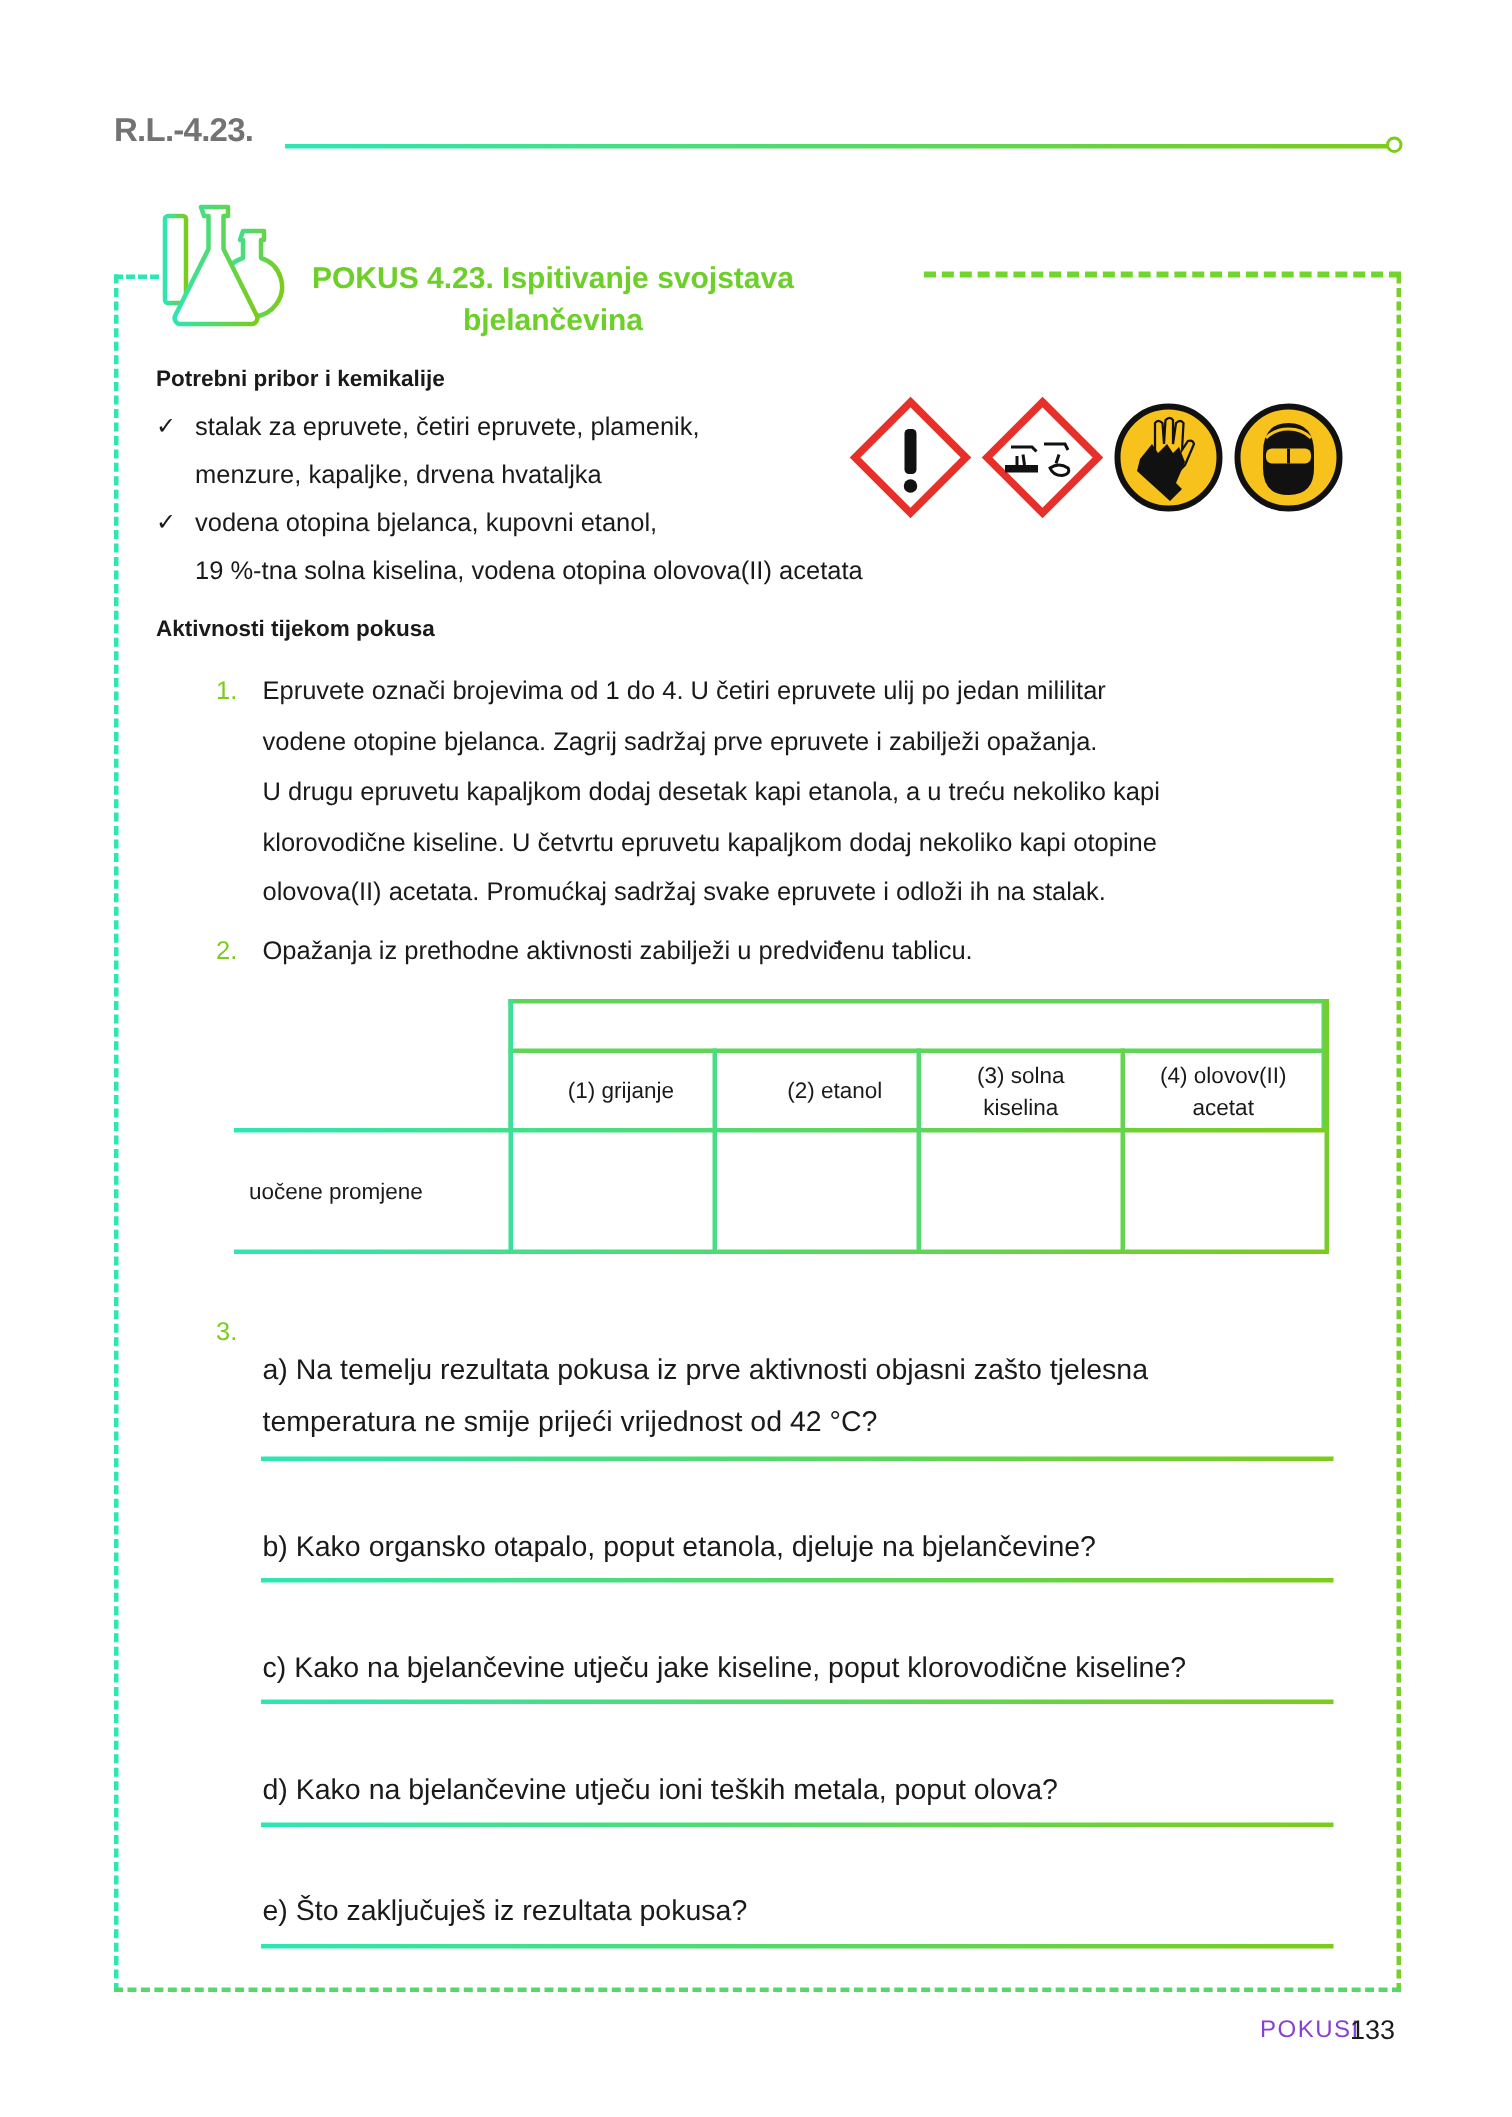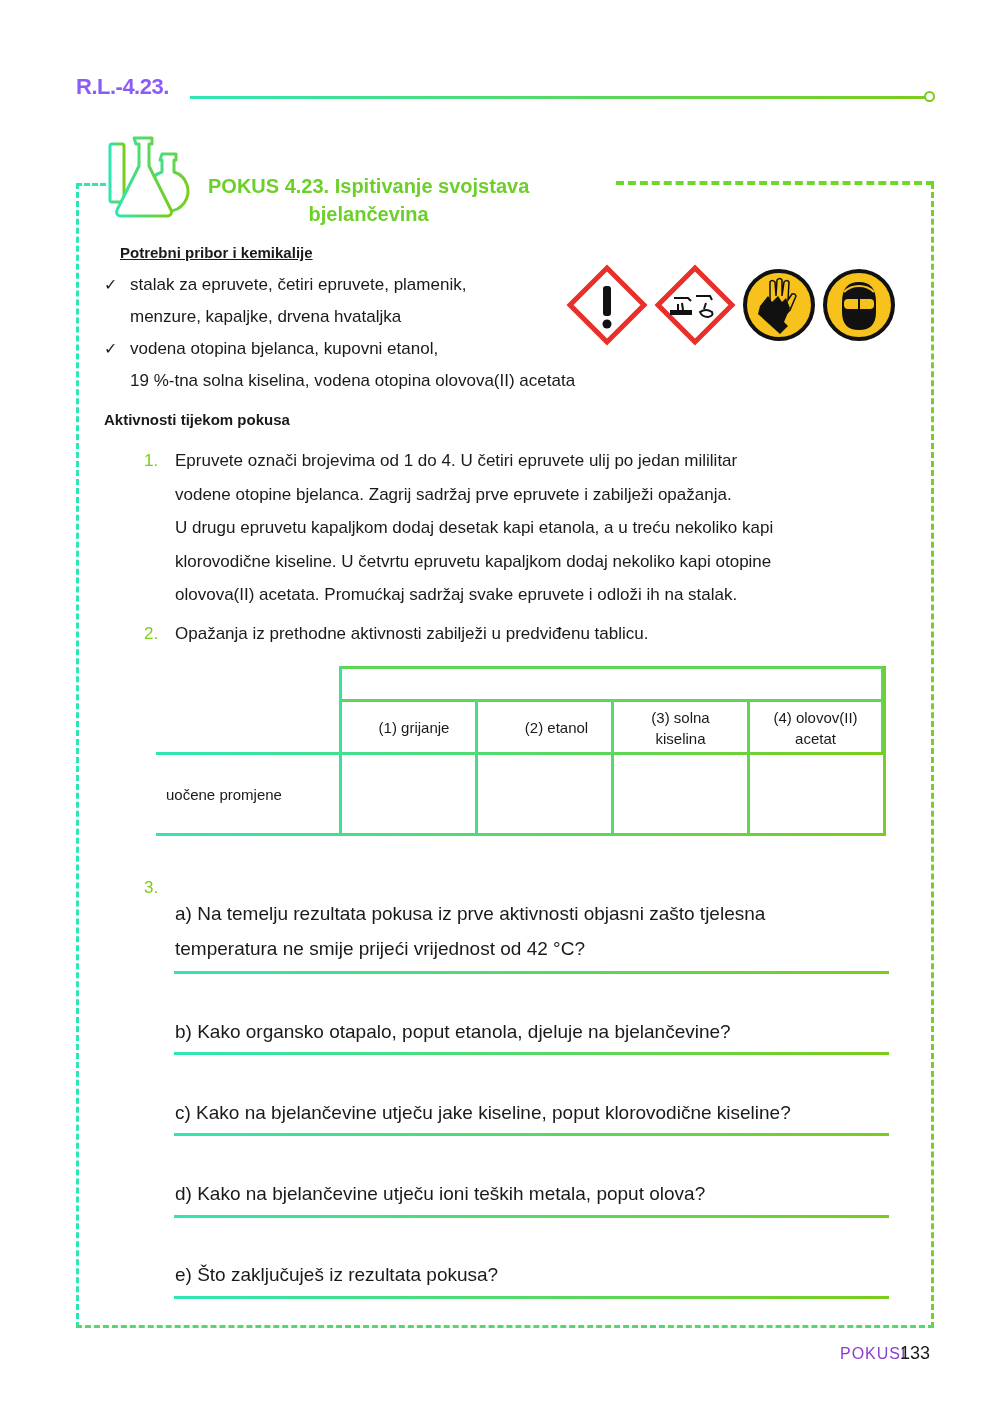--- a/index.html
+++ b/index.html
@@ -1,38 +1,38 @@
 <!DOCTYPE html>
 <html><head>
   <meta charset="utf-8">
   <style>
     html, body { margin:0; padding:0; background:#ffffff; }
     body { width:1008px; height:1411px; position:relative; overflow:hidden;
            font-family:"Liberation Sans", sans-serif; color:#1a1a1a; }
     .abs { position:absolute; }
 
     
-    .rl-code { left:76px; top:74px; font-size:22px; font-weight:bold; color:#8b5cf6; letter-spacing:-0.5px; }
+    .rl-code { left:76px; top:74px; font-size:22px; font-weight:bold; color:#737373; letter-spacing:-0.5px; }
     .rl-line { left:190px; top:96px; width:736px; height:3px;
                background:linear-gradient(90deg,#2ee6b4,#7ccc1a); }
     .rl-dot { left:924px; top:91px; width:7px; height:7px; border:2px solid #7ccc1a; border-radius:50%; background:#fff; }
 
     
     .frame-left { left:76px; top:183px; width:0; height:1145px; border-left:3px dashed #2ee6b4; }
     .frame-bottom { left:76px; top:1325px; width:858px; height:0; border-top:3px dashed #55d86a; }
     .frame-right { left:931px; top:183px; width:0; height:1145px; border-left:3px dashed #78cf2a; }
     .frame-top-left { left:76px; top:183px; width:30px; height:0; border-top:3px dashed #2ee6b4; }
     .frame-top-right { left:616px; top:181px; width:318px; height:0; border-top:4px dashed #6fd62a; }
 
     .beaker { left:104px; top:134px; width:94px; height:86px; }
 
     .pokus-title { left:208px; top:172px; font-size:20px; font-weight:bold; color:#6ccf2a; line-height:28px;text-align:center; }
 
     .section-label { font-size:15px; font-weight:bold; color:#1a1a1a; }
-    .lbl-materials { left:120px; top:244px;text-decoration:underline; }
+    .lbl-materials { left:104px; top:244px; }
     .lbl-activities { left:104px; top:411px; }
 
     .mat-list { left:104px; top:269px; width:600px; font-size:17px; line-height:32px; }
     .mat-item { display:flex; }
     .mat-check { width:26px; flex:none; font-size:16px; }
     .mat-text { white-space:pre-line; }
 
     .hazards { left:566px; top:264px; display:flex; gap:6px; align-items:center; }
 
     .steps { left:144px; top:444px; width:760px; font-size:17px; line-height:33.6px; }

